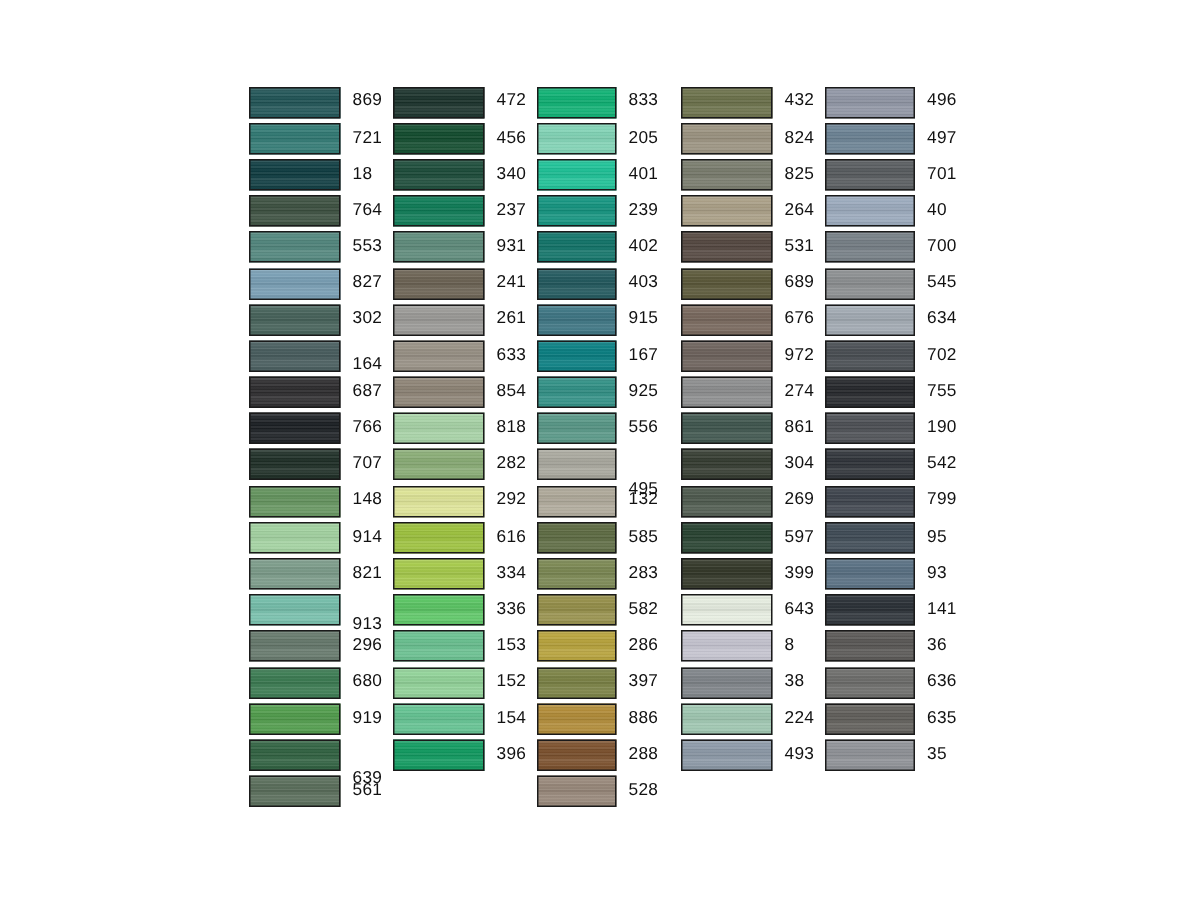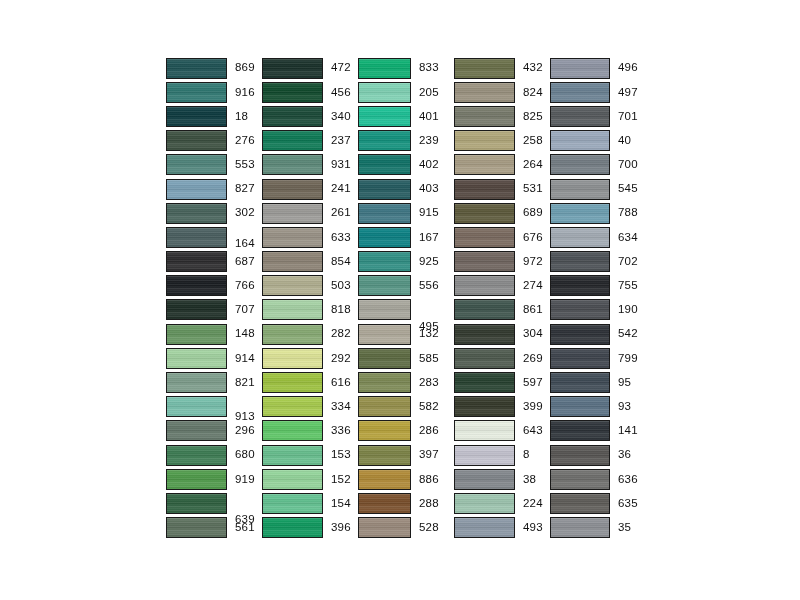--- a/index.html
+++ b/index.html
@@ -99,35 +99,35 @@
             <div class="sheen"></div>
             <div class="sheen2"></div>
           </div>
           <div class="code" style="color: rgb(17, 17, 17);">869</div>
         </div>
         <div class="swatch-row">
           <div class="swatch" style="background: rgb(47, 120, 114); border-color: rgb(26, 26, 26);">
             <div class="sheen"></div>
             <div class="sheen2"></div>
           </div>
-          <div class="code" style="color: rgb(17, 17, 17);">916</div>
+          <div class="code" style="color: rgb(17, 17, 17);">721</div>
         </div>
         <div class="swatch-row">
           <div class="swatch" style="background: rgb(13, 59, 64); border-color: rgb(26, 26, 26);">
             <div class="sheen"></div>
             <div class="sheen2"></div>
           </div>
           <div class="code" style="color: rgb(17, 17, 17);">18</div>
         </div>
         <div class="swatch-row">
           <div class="swatch" style="background: rgb(59, 79, 63); border-color: rgb(26, 26, 26);">
             <div class="sheen"></div>
             <div class="sheen2"></div>
           </div>
-          <div class="code" style="color: rgb(17, 17, 17);">276</div>
+          <div class="code" style="color: rgb(17, 17, 17);">764</div>
         </div>
         <div class="swatch-row">
           <div class="swatch" style="background: rgb(80, 133, 124); border-color: rgb(26, 26, 26);">
             <div class="sheen"></div>
             <div class="sheen2"></div>
           </div>
           <div class="code" style="color: rgb(17, 17, 17);">553</div>
         </div>
         <div class="swatch-row">
           <div class="swatch" style="background: rgb(123, 161, 183); border-color: rgb(26, 26, 26);">
@@ -293,27 +293,20 @@
           <div class="code" style="color: rgb(17, 17, 17);">633</div>
         </div>
         <div class="swatch-row">
           <div class="swatch" style="background: rgb(140, 130, 116); border-color: rgb(26, 26, 26);">
             <div class="sheen"></div>
             <div class="sheen2"></div>
           </div>
           <div class="code" style="color: rgb(17, 17, 17);">854</div>
         </div>
         <div class="swatch-row">
-          <div class="swatch" style="background: rgb(178, 176, 145); border-color: rgb(26, 26, 26);">
-            <div class="sheen"></div>
-            <div class="sheen2"></div>
-          </div>
-          <div class="code" style="color: rgb(17, 17, 17);">503</div>
-        </div>
-        <div class="swatch-row">
           <div class="swatch" style="background: rgb(166, 210, 165); border-color: rgb(26, 26, 26);">
             <div class="sheen"></div>
             <div class="sheen2"></div>
           </div>
           <div class="code" style="color: rgb(17, 17, 17);">818</div>
         </div>
         <div class="swatch-row">
           <div class="swatch" style="background: rgb(136, 171, 116); border-color: rgb(26, 26, 26);">
             <div class="sheen"></div>
             <div class="sheen2"></div>
@@ -535,27 +528,20 @@
           <div class="code" style="color: rgb(17, 17, 17);">824</div>
         </div>
         <div class="swatch-row">
           <div class="swatch" style="background: rgb(119, 122, 107); border-color: rgb(26, 26, 26);">
             <div class="sheen"></div>
             <div class="sheen2"></div>
           </div>
           <div class="code" style="color: rgb(17, 17, 17);">825</div>
         </div>
         <div class="swatch-row">
-          <div class="swatch" style="background: rgb(176, 166, 121); border-color: rgb(26, 26, 26);">
-            <div class="sheen"></div>
-            <div class="sheen2"></div>
-          </div>
-          <div class="code" style="color: rgb(17, 17, 17);">258</div>
-        </div>
-        <div class="swatch-row">
           <div class="swatch" style="background: rgb(169, 158, 133); border-color: rgb(26, 26, 26);">
             <div class="sheen"></div>
             <div class="sheen2"></div>
           </div>
           <div class="code" style="color: rgb(17, 17, 17);">264</div>
         </div>
         <div class="swatch-row">
           <div class="swatch" style="background: rgb(83, 70, 63); border-color: rgb(26, 26, 26);">
             <div class="sheen"></div>
             <div class="sheen2"></div>
@@ -696,27 +682,20 @@
             <div class="sheen2"></div>
           </div>
           <div class="code" style="color: rgb(17, 17, 17);">700</div>
         </div>
         <div class="swatch-row">
           <div class="swatch" style="background: rgb(142, 145, 147); border-color: rgb(26, 26, 26);">
             <div class="sheen"></div>
             <div class="sheen2"></div>
           </div>
           <div class="code" style="color: rgb(17, 17, 17);">545</div>
-        </div>
-        <div class="swatch-row">
-          <div class="swatch" style="background: rgb(110, 160, 179); border-color: rgb(26, 26, 26);">
-            <div class="sheen"></div>
-            <div class="sheen2"></div>
-          </div>
-          <div class="code" style="color: rgb(17, 17, 17);">788</div>
         </div>
         <div class="swatch-row">
           <div class="swatch" style="background: rgb(164, 172, 181); border-color: rgb(26, 26, 26);">
             <div class="sheen"></div>
             <div class="sheen2"></div>
           </div>
           <div class="code" style="color: rgb(17, 17, 17);">634</div>
         </div>
         <div class="swatch-row">
           <div class="swatch" style="background: rgb(75, 80, 85); border-color: rgb(26, 26, 26);">

